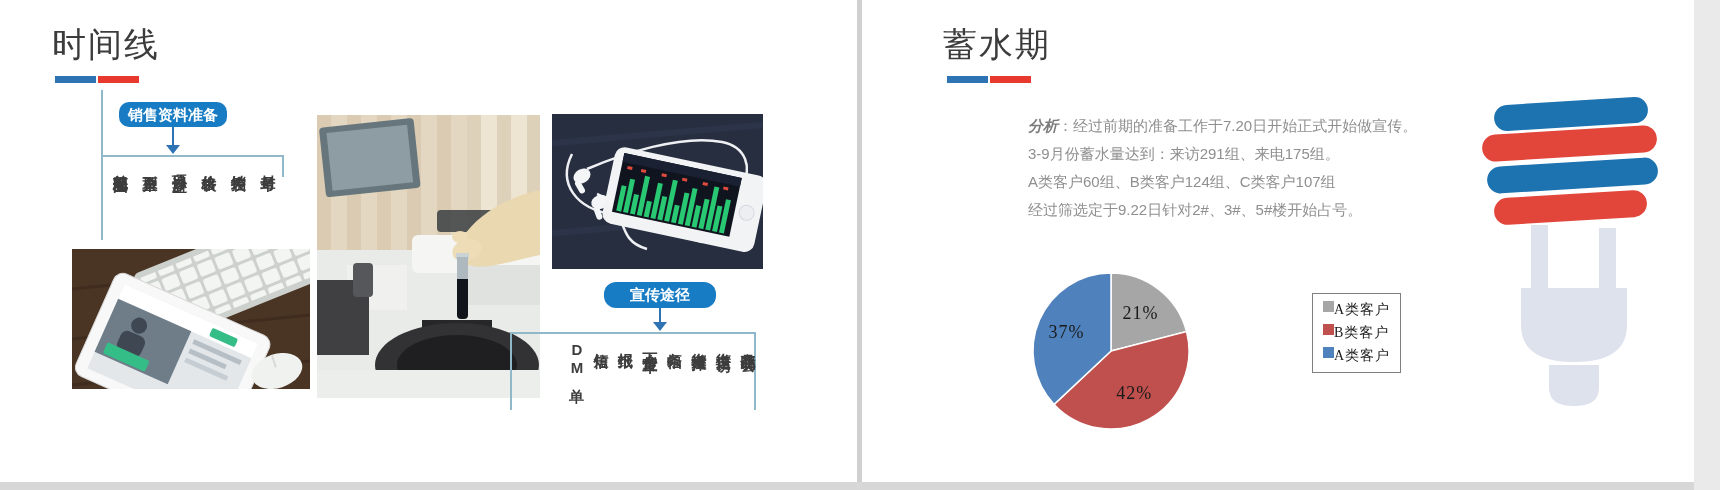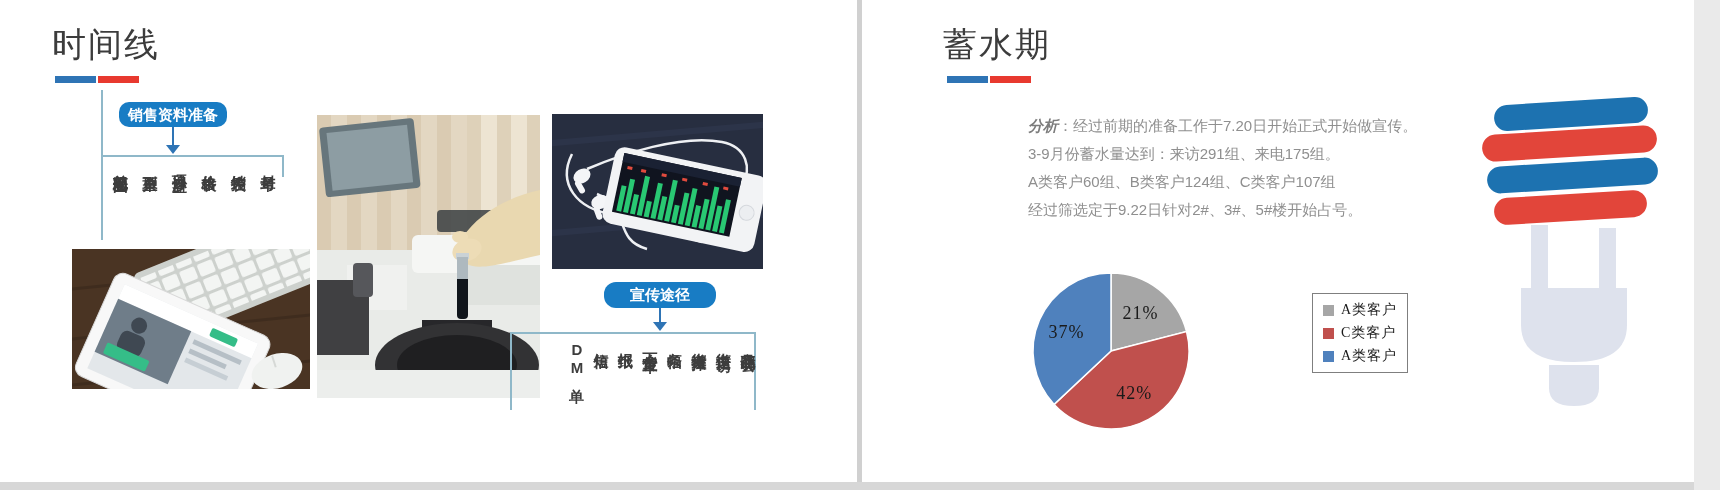--- a/index.html
+++ b/index.html
@@ -31,21 +31,21 @@
   .photo svg{display:block;}
 
   .analysis{position:absolute;font-size:15px;line-height:28px;color:var(--body-text-gray,#8f8f8f);white-space:nowrap;}
   .analysis b{color:#7c7c7c;font-style:italic;}
 
   .pie-wrap{position:absolute;}
   .pie-label{font-family:"Liberation Serif","DejaVu Serif",serif;font-size:18px;fill:#1a1a1a;
              text-anchor:middle;letter-spacing:1px;}
   .legend{position:absolute;border:1px solid #7f7f7f;background:#fff;padding:7px 10px;
           display:flex;flex-direction:column;gap:5px;}
-  .legend-row{display:flex;align-items:center;gap:7px;}
+  .legend-row{display:flex;}
   .legend-swatch{width:11px;height:11px;display:inline-block;}
   .legend-label{font-family:"Liberation Serif","DejaVu Serif",serif;font-size:14px;color:#1a1a1a;letter-spacing:1px;}
 
   .bulb-wrap{position:absolute;}
   .bulb-blue{fill:var(--bulb-blue,#1d72b0);}
   .bulb-red{fill:var(--bulb-red,#e2453a);}
   .bulb-gray{fill:var(--bulb-gray,#dee2ed);}
 </style>
 </head>
 <body>
@@ -248,21 +248,21 @@
         </svg>
     </div>
 
     <div class="legend" style="left:419px;top:293px;">
       <div class="legend-row">
         <span class="legend-swatch" style="background: rgb(166, 166, 166);"></span>
         <span class="legend-label">A类客户</span>
       </div>
       <div class="legend-row">
         <span class="legend-swatch" style="background: rgb(192, 80, 77);"></span>
-        <span class="legend-label">C类客户</span>
+        <span class="legend-label">B类客户</span>
       </div>
       <div class="legend-row">
         <span class="legend-swatch" style="background: rgb(79, 129, 189);"></span>
         <span class="legend-label">A类客户</span>
       </div>
     </div>
 
     <div class="bulb-wrap" style="left:533px;top:85px;">
       <svg width="265" height="325" viewBox="0 0 265 325">
         <g>

